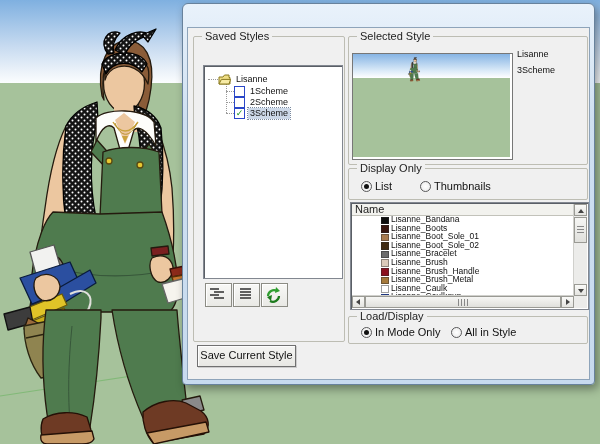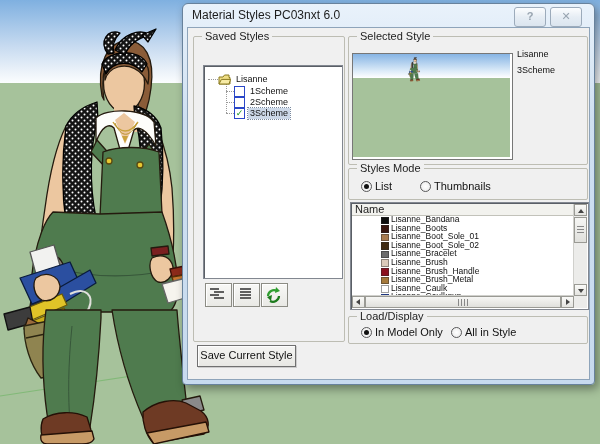--- a/index.html
+++ b/index.html
@@ -175,29 +175,20 @@
         </g>
       </symbol>
     </defs>
     <rect x="0" y="0" width="600" height="83" fill="url(#skyg)"></rect>
     <rect x="0" y="83" width="600" height="361" fill="#a6c29b"></rect>
     <line x1="0" y1="396" x2="290" y2="352" stroke="#82b978" stroke-width="1.2"></line>
     <use href="#figure" x="2" y="26" width="260" height="418"></use>
   </svg>
 
   <div class="dialog">
-    <div class="titlebar">
-      <span class="title-text">Material Styles PC03nxt 6.0</span>
-      <div class="cap-btn cap-help">
-        <span>?</span>
-      </div>
-      <div class="cap-btn cap-close">
-        <span>✕</span>
-      </div>
-    </div>
 
     <div class="client">
 
       <div class="group gs-saved">
         <span class="group-label">Saved Styles</span>
 
         <div class="tree-panel">
           <div class="dash-v" style="left:22px;top:14px;height:33px;"></div>
           <div class="dash-h" style="left:4px;top:13px;width:10px;"></div>
 
@@ -267,21 +258,21 @@
             <rect x="0" y="0" width="157" height="24" fill="url(#skyg2)"></rect>
             <rect x="0" y="24" width="157" height="79" fill="#a6c29b"></rect>
             <use href="#figure" transform="translate(44,3) scale(0.235)"></use>
           </svg>
         </div>
         <span class="preview-name">Lisanne</span>
         <span class="preview-scheme">3Scheme</span>
       </div>
 
       <div class="group gs-display">
-        <span class="group-label">Styles Mode</span>
+        <span class="group-label">Display Only</span>
         <div class="radio-row" style="left:12px;top:11px;">
           <span class="radio sel"></span>
           <span class="radio-text">List</span>
         </div>
         <div class="radio-row" style="left:71px;top:11px;">
           <span class="radio"></span>
           <span class="radio-text">Thumbnails</span>
         </div>
       </div>
 
@@ -354,21 +345,21 @@
               <span class="tri tri-right"></span>
             </div>
         </div>
         <div class="corner"></div>
       </div>
 
       <div class="group gs-load">
         <span class="group-label">Load/Display</span>
         <div class="radio-row" style="left:12px;top:9px;">
           <span class="radio sel"></span>
-          <span class="radio-text">In Model Only</span>
+          <span class="radio-text">In Mode Only</span>
         </div>
         <div class="radio-row" style="left:102px;top:9px;">
           <span class="radio"></span>
           <span class="radio-text">All in Style</span>
         </div>
       </div>
 
 
     </div>
   </div>

